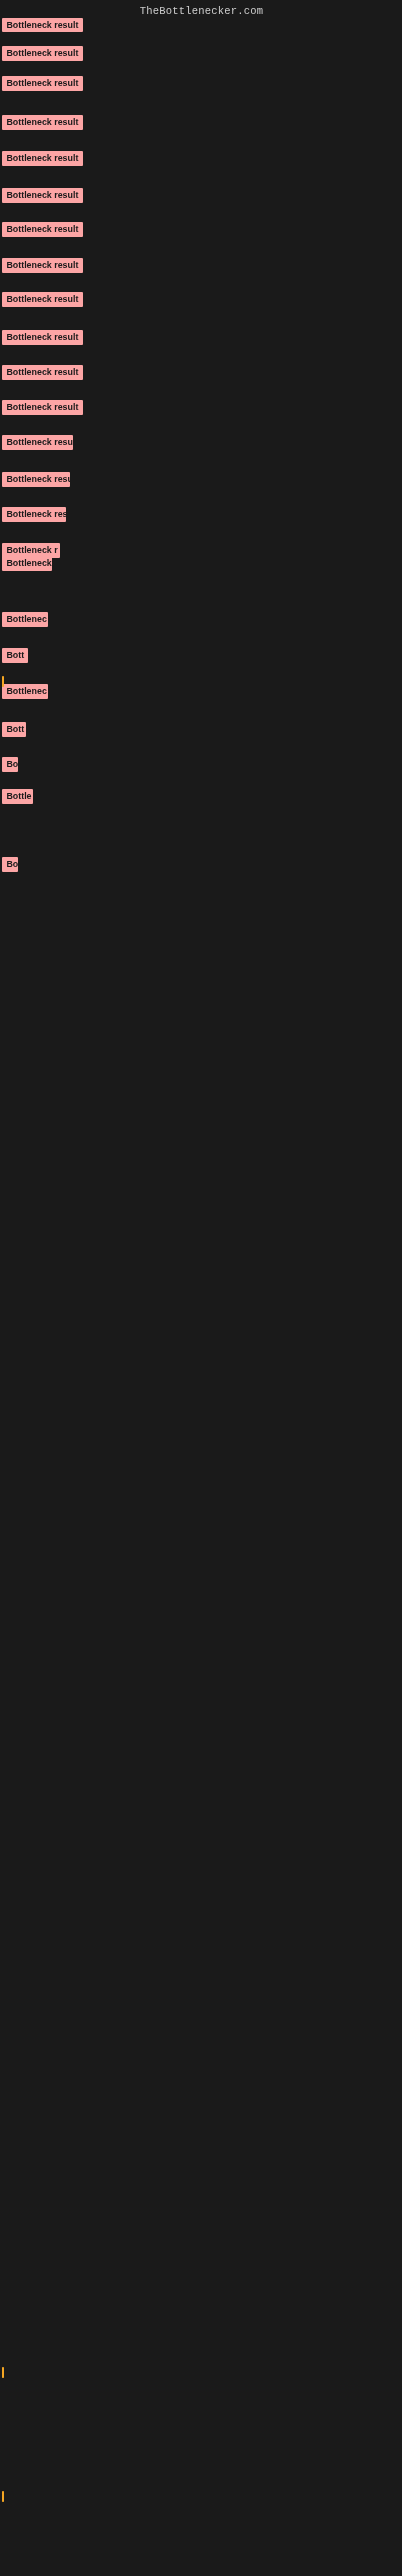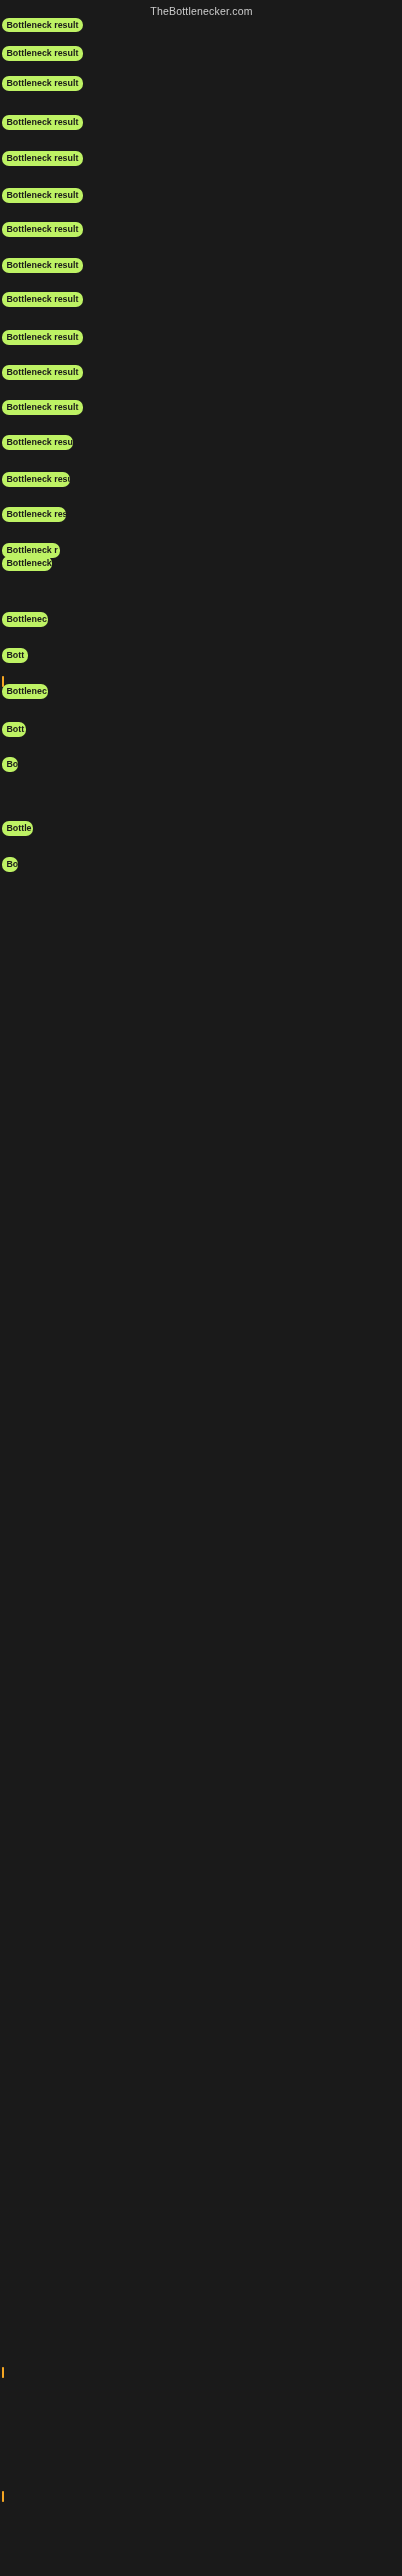--- a/index.html
+++ b/index.html
@@ -9,29 +9,30 @@
       background: #1a1a1a;
       font-family: Arial, sans-serif;
       position: relative;
     }
     .site-title {
       text-align: center;
       color: #cccccc;
       font-size: 10.5px;
       padding: 4.8px 0 3.2px 0;
       letter-spacing: 0.2px;
+      font-family: Liberation Mono, monospace;
     }
     .badge {
       display: inline-block;
-      background: #bef264;
+      background: #fca5a5;
       color: #1a1a1a;
       font-size: 8.9px;
       font-weight: bold;
       padding: 2.4px 4.8px;
-      border-radius: 7px;
+      border-radius: 1px;
       white-space: nowrap;
       overflow: hidden;
       text-align: right;
     }
     .badge-row {
       position: absolute;
       left: 1.6px;
     }
     .vertical-line {
       position: absolute;
@@ -62,21 +63,21 @@
     <div class="badge-row" style="top: 435px; max-width: 79px;"><span class="badge" style="max-width: 71px;">Bottleneck resu</span></div>
     <div class="badge-row" style="top: 472px; max-width: 76px;"><span class="badge" style="max-width: 68px;">Bottleneck resu</span></div>
     <div class="badge-row" style="top: 507px; max-width: 72px;"><span class="badge" style="max-width: 64px;">Bottleneck res</span></div>
     <div class="badge-row" style="top: 543px; max-width: 66px;"><span class="badge" style="max-width: 58px;">Bottleneck r</span></div>
     <div class="badge-row" style="top: 556px; max-width: 58px;"><span class="badge" style="max-width: 50px;">Bottleneck</span></div>
     <div class="badge-row" style="top: 612px; max-width: 54px;"><span class="badge" style="max-width: 46px;">Bottlenec</span></div>
     <div class="badge-row" style="top: 648px; max-width: 34px;"><span class="badge" style="max-width: 26px;">Bott</span></div>
     <div class="badge-row" style="top: 684px; max-width: 54px;"><span class="badge" style="max-width: 46px;">Bottlenec</span></div>
     <div class="badge-row" style="top: 722px; max-width: 32px;"><span class="badge" style="max-width: 24px;">Bott</span></div>
     <div class="badge-row" style="top: 757px; max-width: 24px;"><span class="badge" style="max-width: 16px;">Bo</span></div>
-    <div class="badge-row" style="top: 789px; max-width: 39px;"><span class="badge" style="max-width: 31px; margin-top: 32px;">Bottle</span></div>
+    <div class="badge-row" style="top: 789px; max-width: 39px;"><span class="badge" style="max-width: 31px;">Bottle</span></div>
     <div class="badge-row" style="top: 857px; max-width: 24px;"><span class="badge" style="max-width: 16px;">Bo</span></div>
   </div>
 <div id="lines-container">
     <div class="vertical-line" style="top: 676px; height: 11.3px;"></div>
     <div class="vertical-line" style="top: 2367px; height: 11.3px;"></div>
     <div class="vertical-line" style="top: 2491px; height: 11.3px;"></div>
   </div>
 
 
 </body></html>

